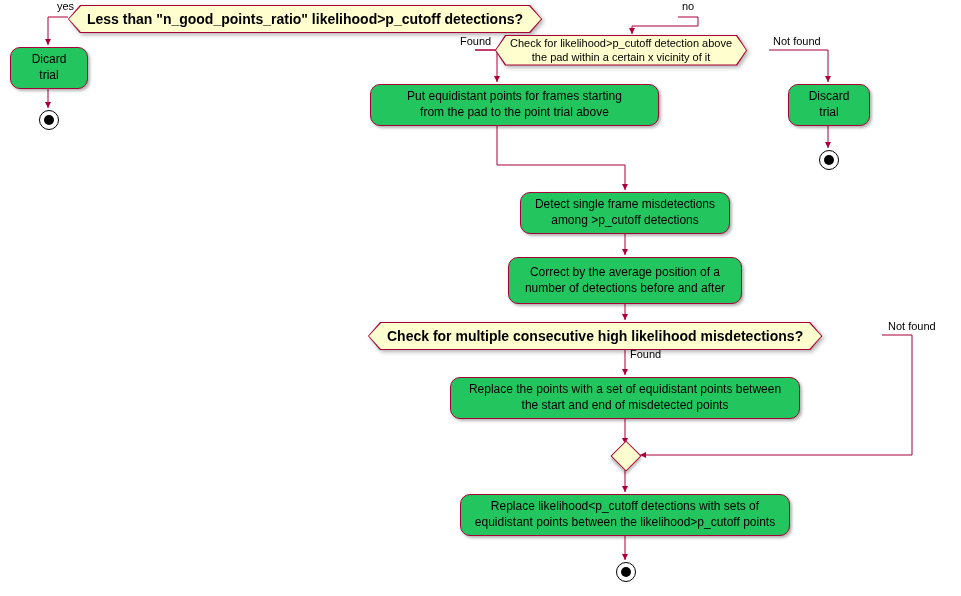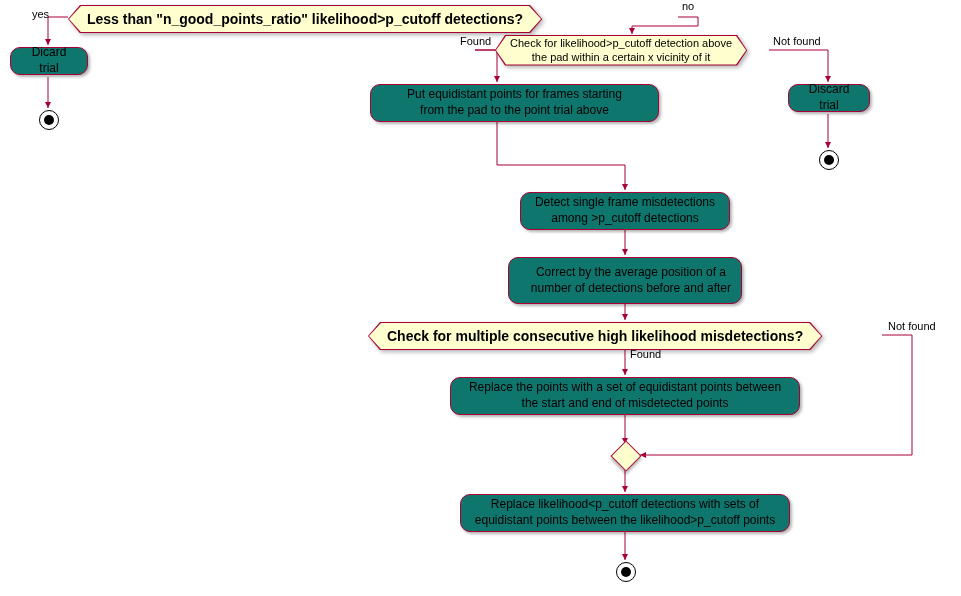--- a/index.html
+++ b/index.html
@@ -36,29 +36,29 @@
     font-size: 11px;
     padding: 0 14px;
   }
   .hex-inner.large-inner {
     font-weight: bold;
     font-size: 14px;
     padding: 4px 18px;
   }
   .rounded-box {
     position: absolute;
-    background: #0f766e;
+    background: #22c55e;
     border: 1px solid #a80036;
     border-radius: 10px;
     text-align: center;
     display: flex;
     align-items: center;
     justify-content: center;
     box-sizing: border-box;
-    padding: 6px 10px;
+    padding: 20px 10px;
     line-height: 1.3;
     box-shadow: 2px 2px 3px rgba(0,0,0,0.3);
     font-size: 12px;
   }
   .end-node {
     position: absolute;
     width: 18px;
     height: 18px;
     border: 1px solid #000;
     border-radius: 50%;
@@ -136,21 +136,21 @@
   <path d="M625,468 L625,492" stroke="#a80036" fill="none" marker-end="url(#arrow)"></path>
 
   <path d="M625,532 L625,560" stroke="#a80036" fill="none" marker-end="url(#arrow)"></path>
 </svg>
 
 <div class="hex-wrap" style="left:68px; top:5px;">
   <div class="hex-outline">
       <div class="hex-inner large-inner">Less than "n_good_points_ratio" likelihood&gt;p_cutoff detections?</div>
     </div>
 </div>
-<span class="edge-label" style="left:32px; top:0px;margin-top:8px;">yes</span>
+<span class="edge-label" style="left:57px; top:0px;">yes</span>
 <span class="edge-label" style="left:682px; top:0px;">no</span>
 
 <div class="rounded-box" style="left:10px; top:47px; width:78px; height:28px;">
   <span>Dicard trial</span>
 </div>
 <div class="end-node" style="left:39px; top:110px;"></div>
 
 <div class="hex-wrap" style="left:495px; top:35px;">
   <div class="hex-outline small-outline">
       <div class="hex-inner small-inner">
@@ -168,21 +168,21 @@
 
 <div class="rounded-box" style="left:788px; top:84px; width:82px; height:28px;">
   <span>Discard trial</span>
 </div>
 <div class="end-node" style="left:819px; top:150px;"></div>
 
 <div class="rounded-box" style="left:520px; top:192px; width:210px; height:38px;">
   <div><span>Detect single frame misdetections</span><br><span>among &gt;p_cutoff detections</span></div>
 </div>
 
-<div class="rounded-box" style="left:508px; top:257px; width:234px; height:47px;justify-content:flex-end;">
+<div class="rounded-box" style="left:508px; top:257px; width:234px; height:47px;">
   <div><span>Correct by the average position of a</span><br><span>number of detections before and after</span></div>
 </div>
 
 <div class="hex-wrap" style="left:368px; top:322px;">
   <div class="hex-outline">
       <div class="hex-inner large-inner">Check for multiple consecutive high likelihood misdetections?</div>
     </div>
 </div>
 <span class="edge-label" style="left:630px; top:348px;">Found</span>
 <span class="edge-label" style="left:888px; top:320px;">Not found</span>

